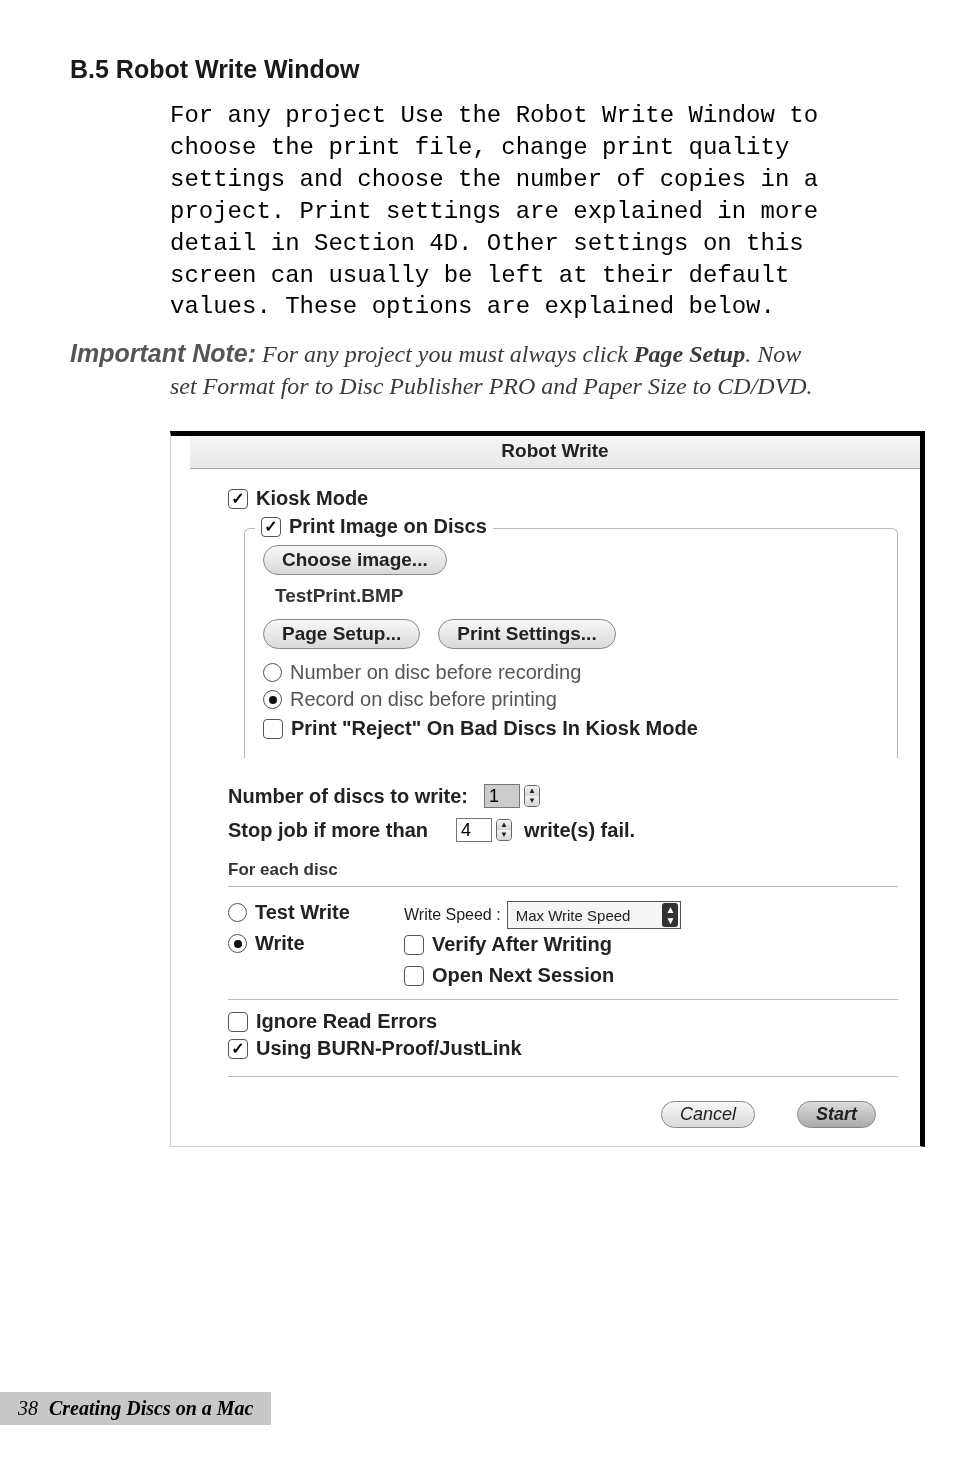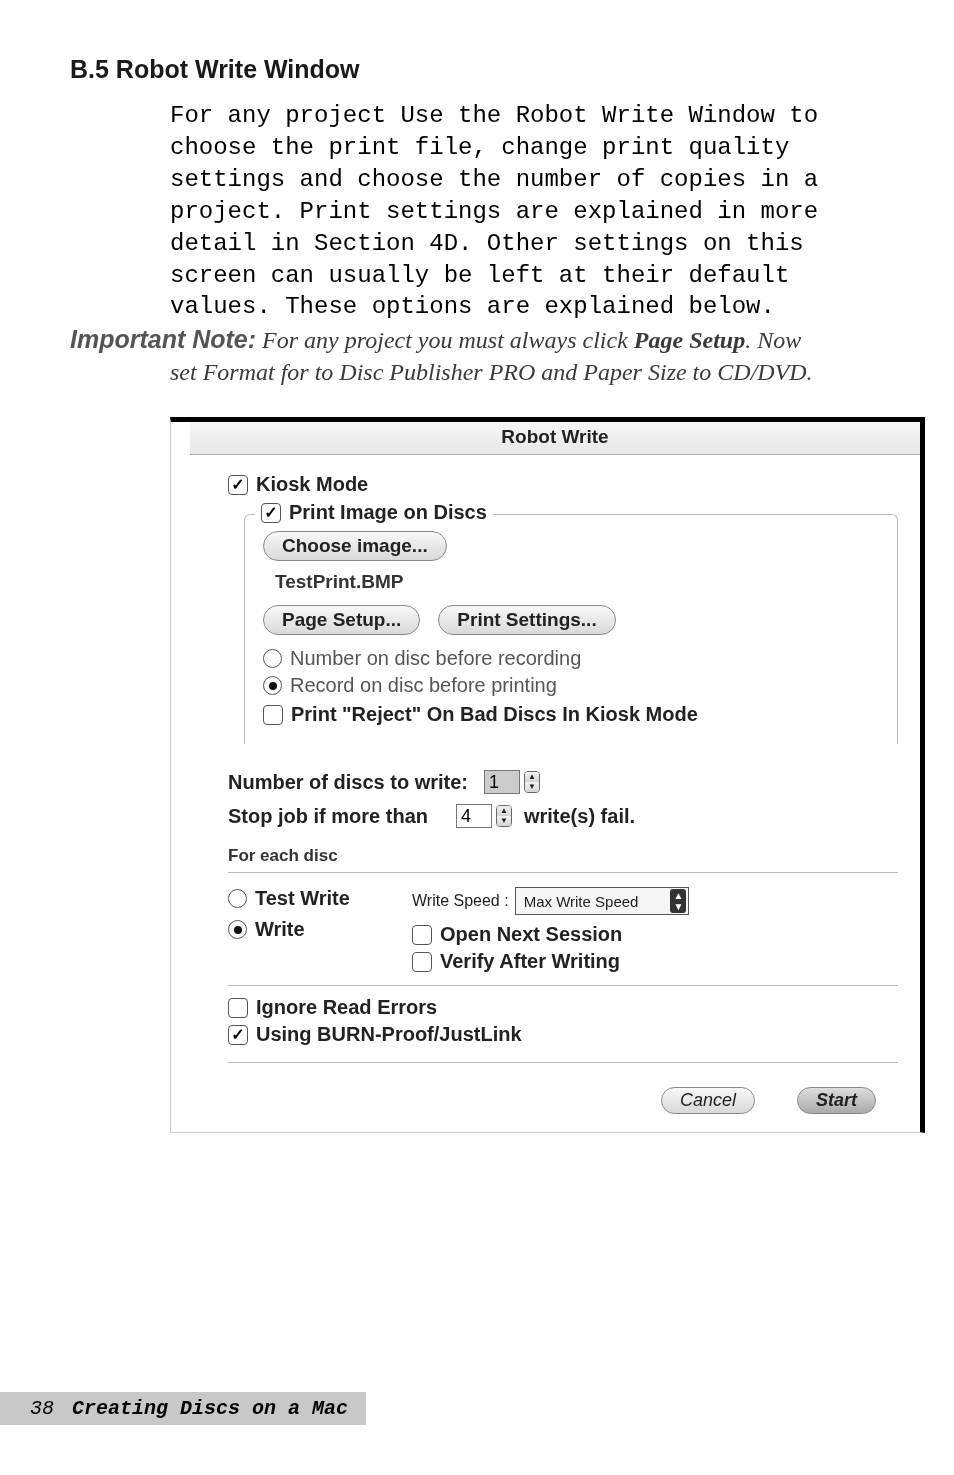--- a/index.html
+++ b/index.html
@@ -30,20 +30,21 @@
     font-size: 24px;
     line-height: 1.33;
     color: #000;
     margin-left: 100px;
     margin-right: 0;
   }
   .note-line {
     font-family: "Palatino Linotype", Palatino, Georgia, serif;
     font-size: 24px;
     line-height: 1.33;
+    margin-top: 14px;
     margin-left: 0;
   }
   .note-prefix {
     font-family: "Arial Black", Arial, sans-serif;
     font-weight: 900;
     font-style: italic;
     color: #555;
     font-size: 25px;
   }
   .note-body {
@@ -202,43 +203,43 @@
     background: #333;
     color: #fff;
     border-radius: 3px;
     font-size: 10px;
     padding: 1px 3px;
     line-height: 1.1;
   }
   .each-row {
     display: flex;
     align-items: flex-start;
-    gap: 24px;
+    gap: 16px;
     margin: 6px 0 8px 0;
   }
   .left-col { min-width: 160px; }
   .small-lbl { font-size: 16px; margin-right: 6px; }
   .btn-row {
     display: flex;
     justify-content: flex-end;
     gap: 24px;
     margin-top: 24px;
     padding-right: 4px;
   }
   .footer {
     position: absolute;
     left: 0;
     bottom: 50px;
     background: #c8c8c8;
     color: #000;
-    font-family: Liberation Mono, monospace;
+    font-family: Liberation Serif, serif;
     font-style: italic;
     font-weight: bold;
     font-size: 20px;
-    padding: 5px 18px 5px 30px;
+    padding: 5px 18px 5px 18px;
   }
   .footer .pg { font-style: italic; font-weight: normal; margin-right: 6px; }
 </style>
 </head>
 <body>
 
 <div class="page">
   <div class="heading">B.5 Robot Write Window</div>
   <div class="body-text">For any project Use the Robot Write Window to choose the print file, change print quality settings and choose the number of copies in a project. Print settings are explained in more detail in Section 4D. Other settings on this screen can usually be left at their default values. These options are explained below.</div>
 
@@ -322,27 +323,27 @@
           </div>
         </div>
         <div>
           <div class="row">
             <span class="small-lbl">Write Speed :</span>
             <span class="dropdown">
               <span>Max Write Speed</span>
               <span class="arrow">▲<br>▼</span>
             </span>
           </div>
+          <div class="row">
+            <span class="chk"></span>
+            <span class="lbl-bold">Verify After Writing</span>
+          </div>
           <div class="row" style="margin-top:8px;">
             <span class="chk"></span>
             <span class="lbl-bold">Open Next Session</span>
-          </div>
-          <div class="row">
-            <span class="chk"></span>
-            <span class="lbl-bold">Verify After Writing</span>
           </div>
         </div>
       </div>
 
       <hr class="sep2">
 
       <div class="row">
         <span class="chk"></span>
         <span class="lbl-bold">Ignore Read Errors</span>
       </div>

